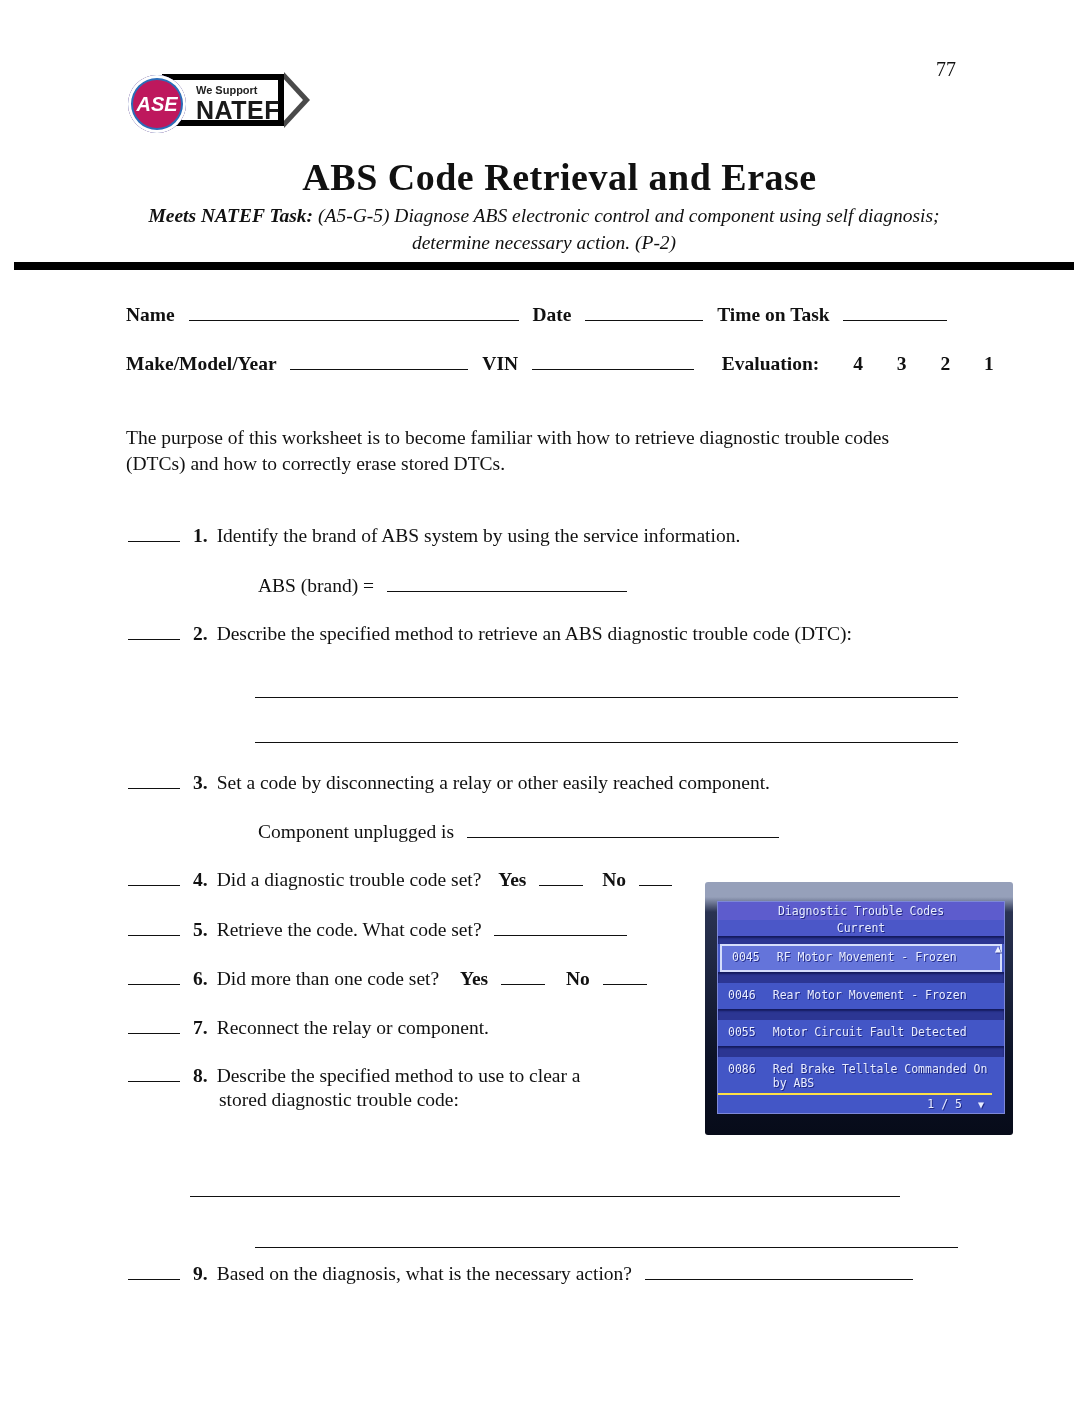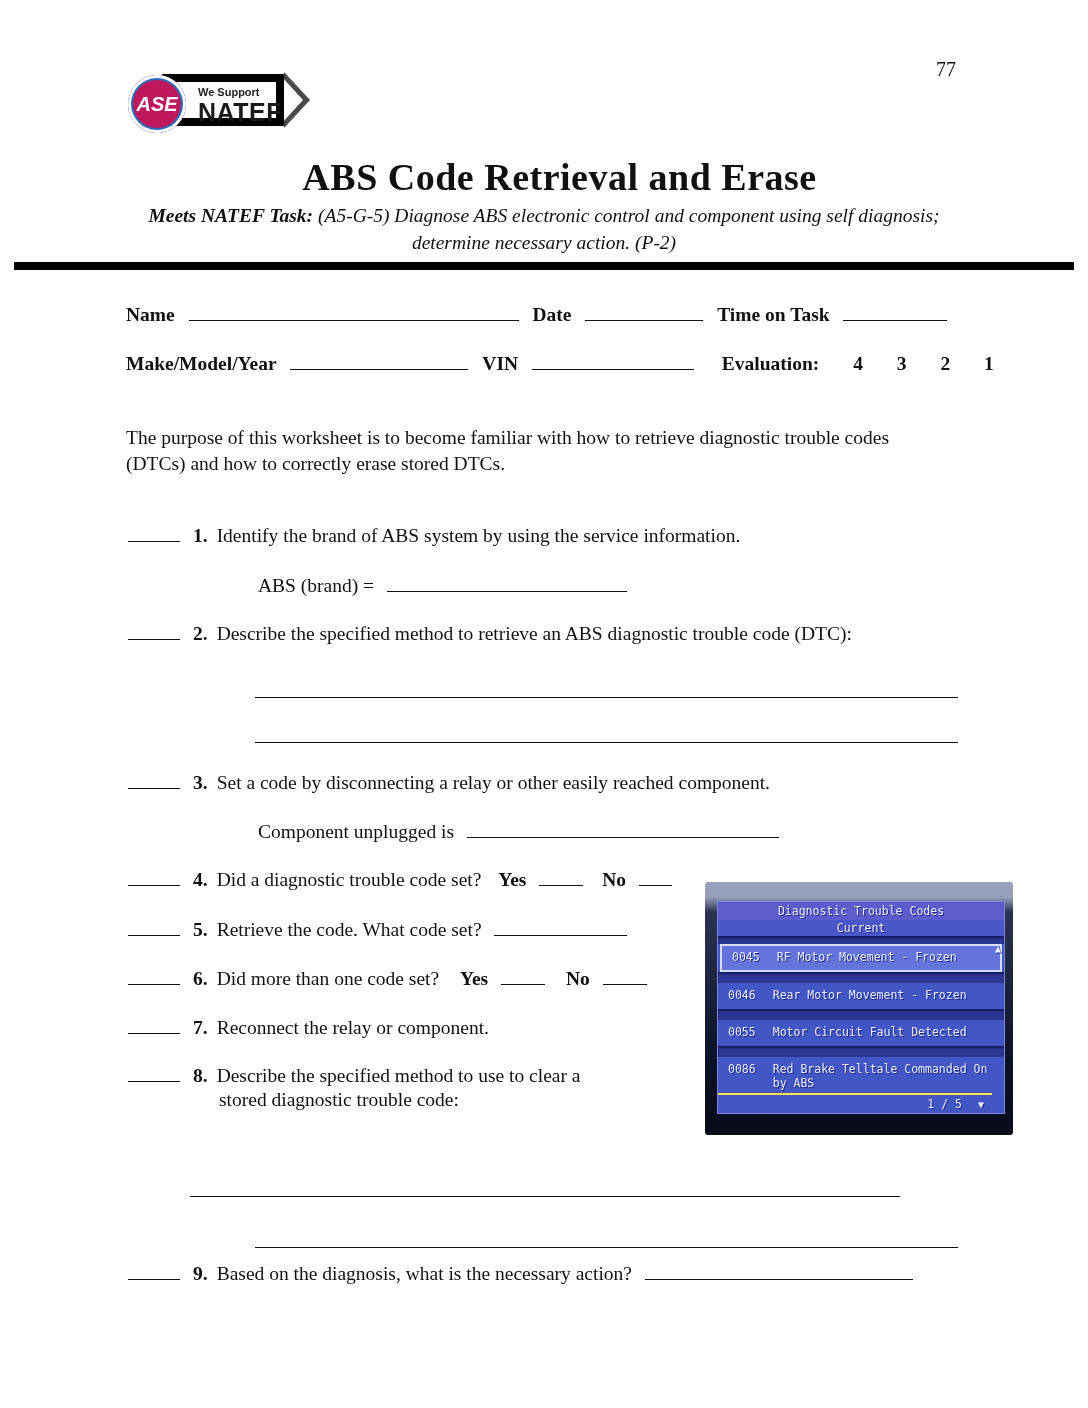--- a/index.html
+++ b/index.html
@@ -32,21 +32,21 @@
   .pagenum { font-size: 20px; }
   .title { width: 100%; font-size: 38px; font-weight: bold; letter-spacing: 0.5px; }
   .subtitle { line-height: 1.38; font-size: 19.5px; font-style: italic; }
   .black-bar { background: #000; }
 
   
   .logo-wrap { width: 185px; height: 95px; font-family: "Liberation Sans", sans-serif; }
   .logo-arrowbox {
     position: absolute; left: 34px; top: 18px;
     width: 122px; height: 52px;
-    border: 8px solid #000000; background: #fff;
+    border: 6px solid #000000; background: #fff;
     padding: 4px 0 0 28px;
   }
   .logo-tip-outer {
     position: absolute; left: 156px; top: 16px;
     width: 0; height: 0;
     border-top: 28px solid transparent;
     border-bottom: 28px solid transparent;
     border-left: 26px solid #4a4a4a;
   }
   .logo-tip-inner {

